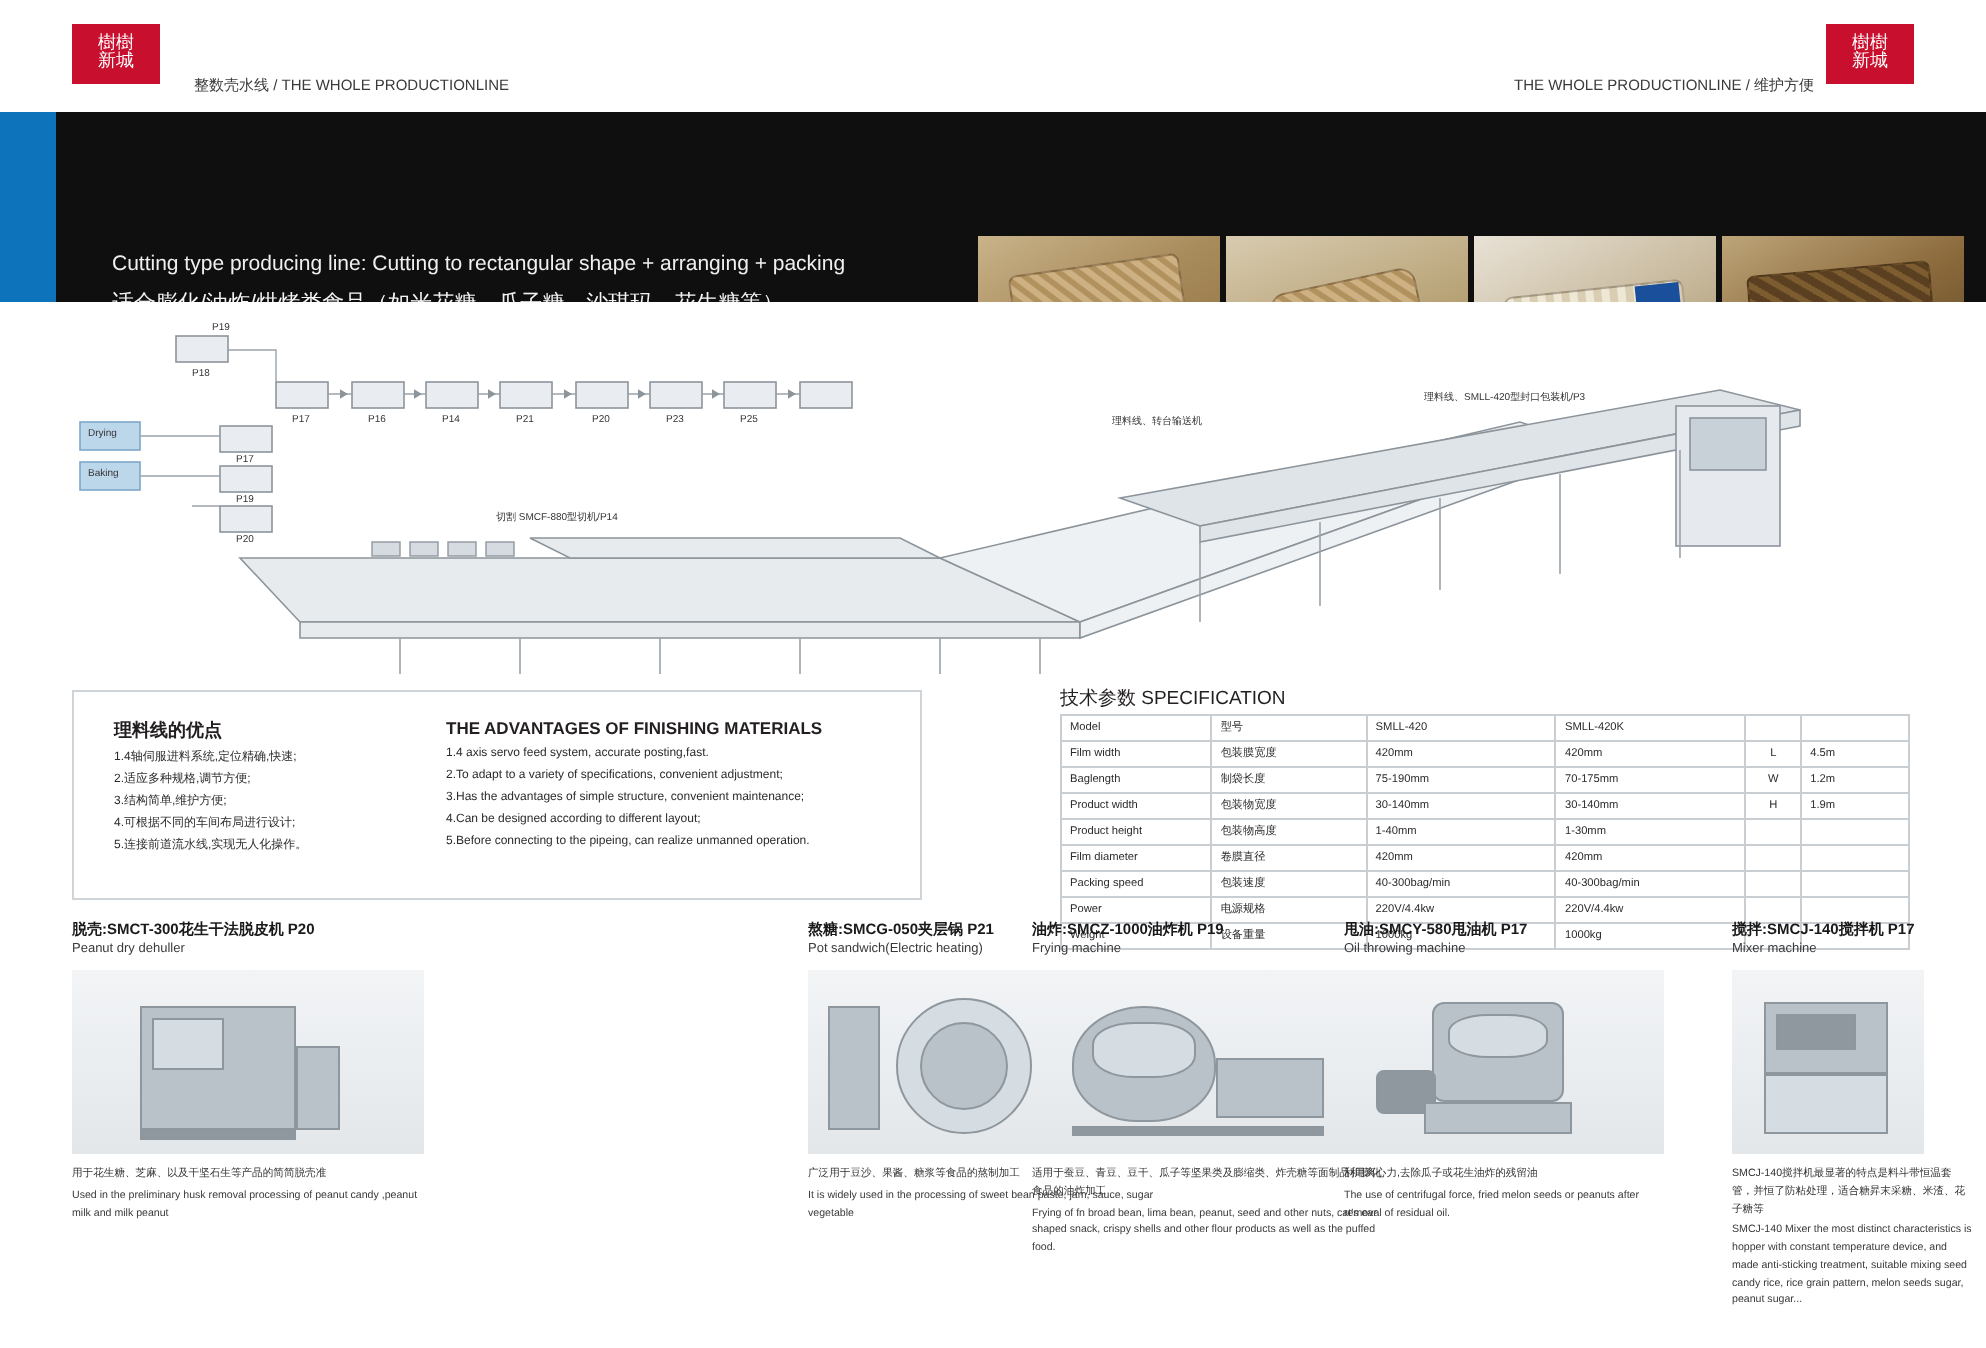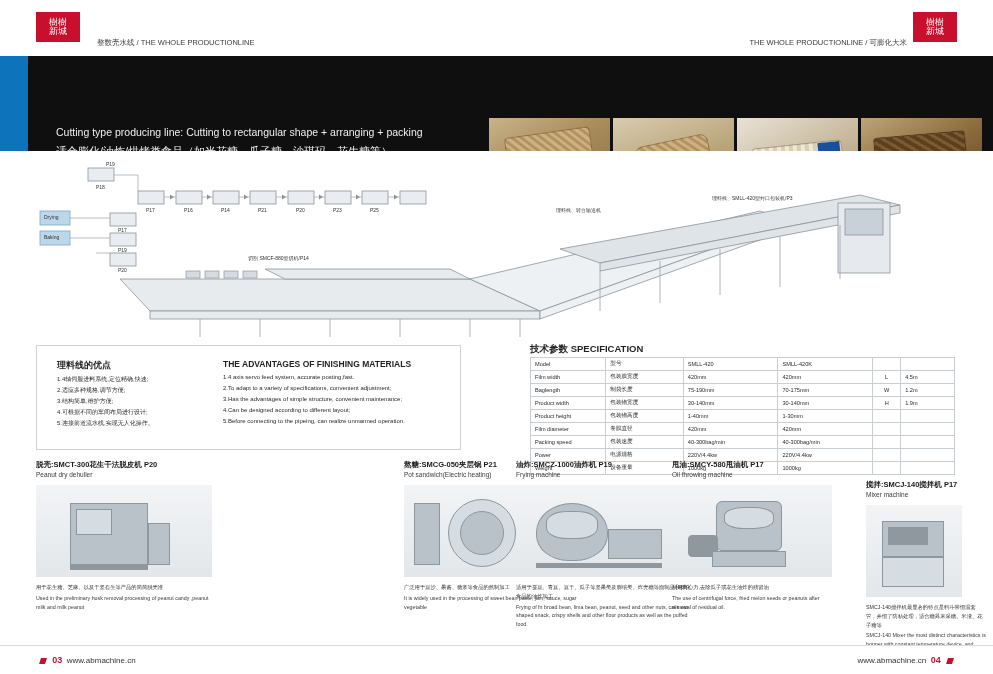--- a/index.html
+++ b/index.html
@@ -85,21 +85,21 @@
   .mid { position:absolute; left:0; top:341px; width:993px; height:115px; }
   .adv-box {
     position:absolute; left:36px; top:4px; width:425px; height:105px;
     border:1px solid #cfd4d8; background:#fff;
   }
   .adv-cn-title { position:absolute; left:20px; top:13px; font-size:9px; font-weight:bold;text-align:right; }
   .adv-cn-list { position:absolute; left:20px; top:28px; font-size:6px; line-height:1.85; color:#2b2b2b; }
   .adv-en-title { position:absolute; left:186px; top:13px; font-size:8.5px; font-weight:bold; }
   .adv-en-list { position:absolute; left:186px; top:26px; width:230px; font-size:6px; line-height:1.85; color:#2b2b2b; }
 
-  .spec-title { position:absolute; left:530px; top:2px; font-size:9.5px; font-weight:bold; }
+  .spec-title { position:absolute; left:530px; top:2px; font-size:9.5px; font-weight:normal; }
   table.spec {
     position:absolute; left:530px; top:16px; width:425px;
     border-collapse:collapse; font-size:5.6px; color:#2b2b2b;
   }
   table.spec td {
     border:1px solid #c9ced3; padding:2px 4px; height:11px; background:#fff;
   }
   .spec-c0 { width:70px; }
   .spec-c1 { width:72px; }
   .spec-c2 { width:88px; }
@@ -145,21 +145,21 @@
 <div class="page">
 
   <div class="top-bar">
     <div class="logo-box logo-left">
       <span class="logo-cn">樹樹<br>新城</span>
     </div>
     <div class="brand-left">整数壳水线 / THE WHOLE PRODUCTIONLINE</div>
     <div class="logo-box logo-right">
       <span class="logo-cn">樹樹<br>新城</span>
     </div>
-    <div class="brand-right">THE WHOLE PRODUCTIONLINE / 可膨化大米</div>
+    <div class="brand-right">THE WHOLE PRODUCTIONLINE / 维护方便</div>
   </div>
 
   <div class="hero">
     <div class="hero-blue"></div>
     <div class="hero-text">
       <div class="hero-sub">Cutting type producing line:  Cutting to rectangular shape + arranging + packing</div>
       <div class="hero-cn2">适合膨化/油炸/烘烤类食品（如米花糖，瓜子糖，沙琪玛，花生糖等）</div>
       <div class="hero-sub2">Suitable for puffed/Fried/Baking foods&amp;Such as puffed rice candy, seed candy, caramel treats, peanut candy, etc.</div>
     </div>
     <div class="hero-photos">
@@ -417,42 +417,30 @@
         <div class="mach light" style="left:52px;top:22px;width:50px;height:22px;border-radius:40%;"></div>
         <div class="mach dark" style="left:16px;top:50px;width:30px;height:22px;border-radius:4px;"></div>
         <div class="mach" style="left:40px;top:66px;width:74px;height:16px;"></div>
       </div>
       <div class="desc">
         <span>利用离心力,去除瓜子或花生油炸的残留油</span>
         <span class="en">The use of centrifugal force, fried melon seeds or peanuts after removal of residual oil.</span>
       </div>
     </div>
 
-    <div class="prod p-6" style="left:866px;width:96px;margin-top:20px;">
+    <div class="prod p-6" style="left:866px;width:96px;">
       <div class="title-cn">搅拌:SMCJ-140搅拌机 P17</div>
       <div class="title-en">Mixer machine</div>
       <div class="img" style="width:96px;">
         <div class="mach" style="left:16px;top:16px;width:62px;height:36px;"></div>
         <div class="mach dark" style="left:22px;top:22px;width:40px;height:18px;"></div>
         <div class="mach light" style="left:16px;top:52px;width:62px;height:30px;"></div>
       </div>
       <div class="desc" style="width:120px;">
         <span>SMCJ-140搅拌机最显著的特点是料斗带恒温套管，并恒了防粘处理，适合糖昇末采糖、米渣、花子糖等</span>
         <span class="en">SMCJ-140 Mixer the most distinct characteristics is hopper with constant temperature device, and made anti-sticking treatment, suitable mixing seed candy rice, rice grain pattern, melon seeds sugar, peanut sugar...</span>
       </div>
     </div>
 
   </div>
 
-  <div class="footer">
-    <div class="foot-left">
-      <span class="red-tick"></span>
-      <span class="pg">03</span>
-      &nbsp;<span>www.abmachine.cn</span>
-    </div>
-    <div class="foot-right">
-      <span>www.abmachine.cn</span>&nbsp;
-      <span class="pg">04</span>
-      <span class="red-tick"></span>
-    </div>
-  </div>
 
 </div>
 
 </body></html>

